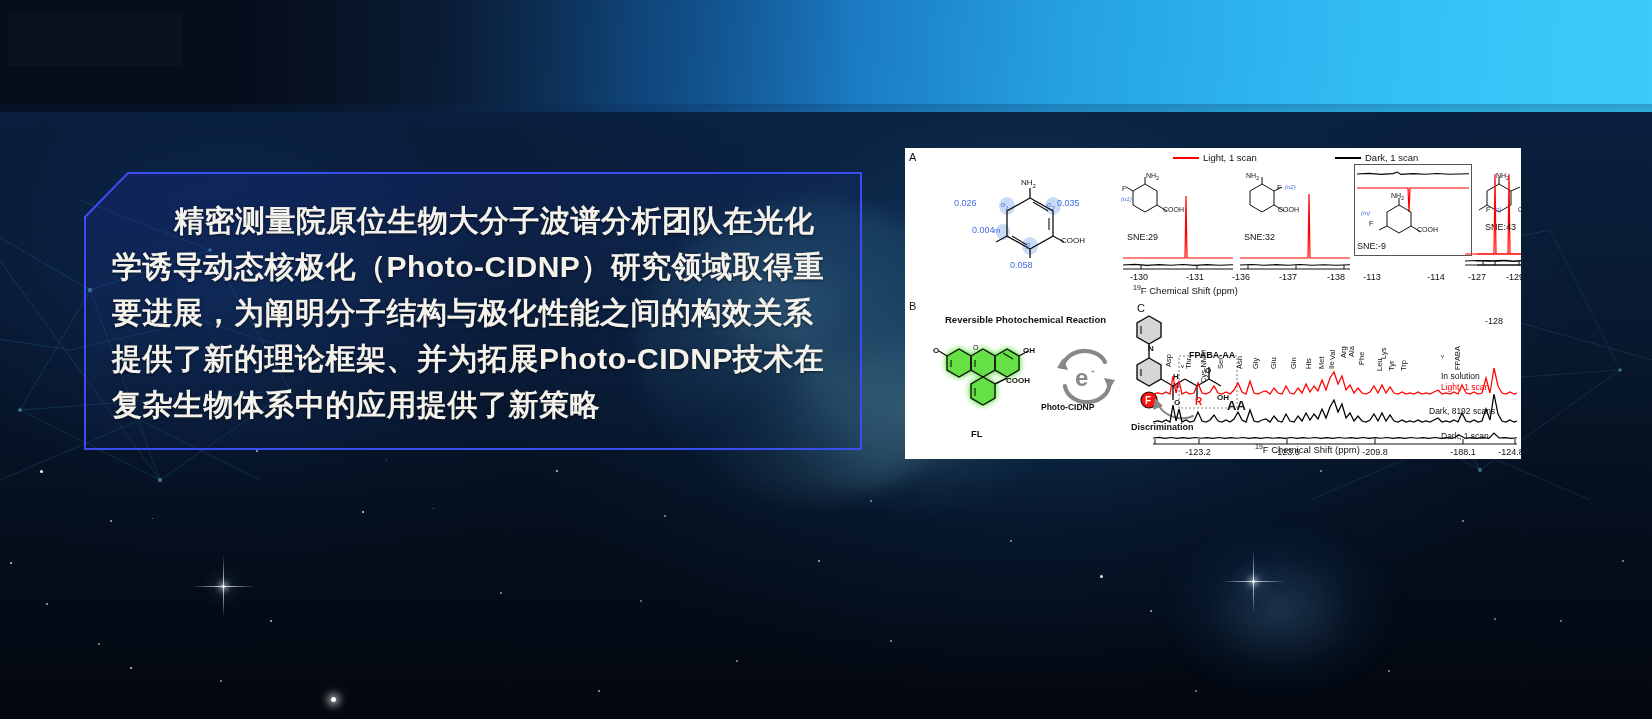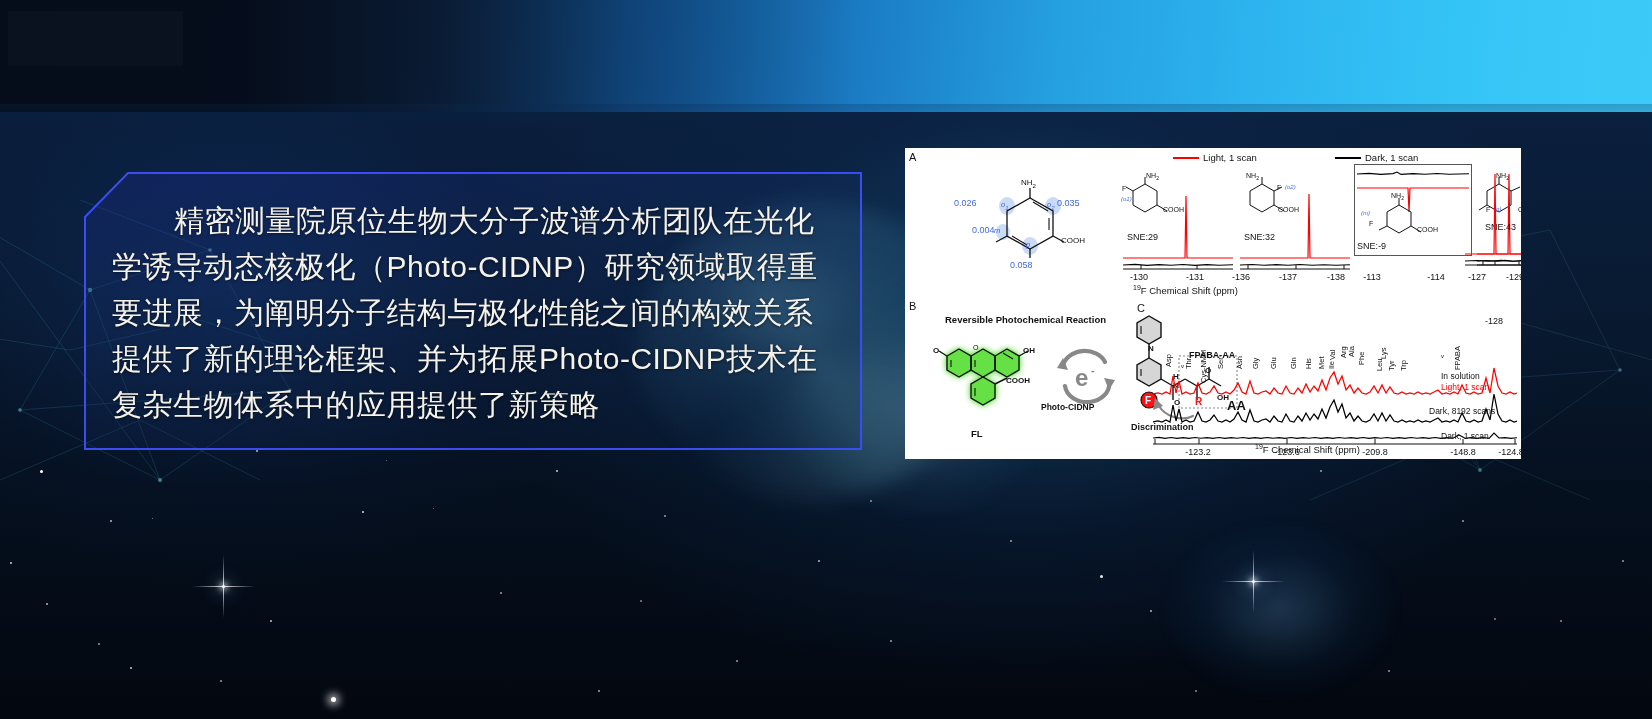--- a/index.html
+++ b/index.html
@@ -72,21 +72,21 @@
     box-shadow:0 0 6px 2px rgba(255,255,255,.9),0 0 18px 5px rgba(150,200,255,.35);
   }
   .bigstar:before,.bigstar:after{
     content:"";position:absolute;background:linear-gradient(90deg,rgba(255,255,255,0),rgba(255,255,255,.85),rgba(255,255,255,0));
   }
   .bigstar:before{left:-30px;top:1px;width:63px;height:1px;}
   .bigstar:after{left:1px;top:-30px;width:1px;height:63px;background:linear-gradient(180deg,rgba(255,255,255,0),rgba(255,255,255,.85),rgba(255,255,255,0));}
 
   
   .textbox{
-    position:absolute;left:84px;top:172px;width:778px;height:278px;
+    position:absolute;left:84px;top:172px;width:778px;height:278px;font-weight:bold;
   }
   .textbox svg{position:absolute;left:0;top:0;}
   .tb-body{
     position:absolute;left:0;top:0;width:778px;height:278px;
     padding:26px 30px 0 28px;box-sizing:border-box;
   }
   .tb-line{
     color:#f4f2ea;font-size:30px;line-height:46px;
     letter-spacing:.5px;white-space:nowrap;
     text-shadow:0 1px 3px rgba(0,0,0,.55);
@@ -520,21 +520,21 @@
       </svg>
 
       <div class="rlabel" style="left:536px;top:223px;color:#111;">In solution</div>
       <div class="rlabel" style="left:536px;top:234px;color:#ff0000;">Light, 1 scan</div>
       <div class="rlabel" style="left:524px;top:258px;color:#111;">Dark, 8192 scans</div>
       <div class="rlabel" style="left:536px;top:283px;color:#111;">Dark, 1 scan</div>
 
       <div class="ax-label" style="left:273px;top:299px;width:40px;">-123.2</div>
       <div class="ax-label" style="left:362px;top:299px;width:40px;">-123.6</div>
       <div class="ax-label" style="left:450px;top:299px;width:40px;">-209.8</div>
-      <div class="ax-label" style="left:538px;top:299px;width:40px;">-148.8</div>
+      <div class="ax-label" style="left:538px;top:299px;width:40px;">-188.1</div>
       <div class="ax-label" style="left:586px;top:299px;width:40px;">-124.8</div>
 
     </div>
   </div>
 
   <div style="position:absolute;left:1255px;top:443px;font-size:9.5px;color:#111;">
     <span class="sup">19</span><span>F Chemical Shift (ppm)</span>
   </div>
 
 </div>

